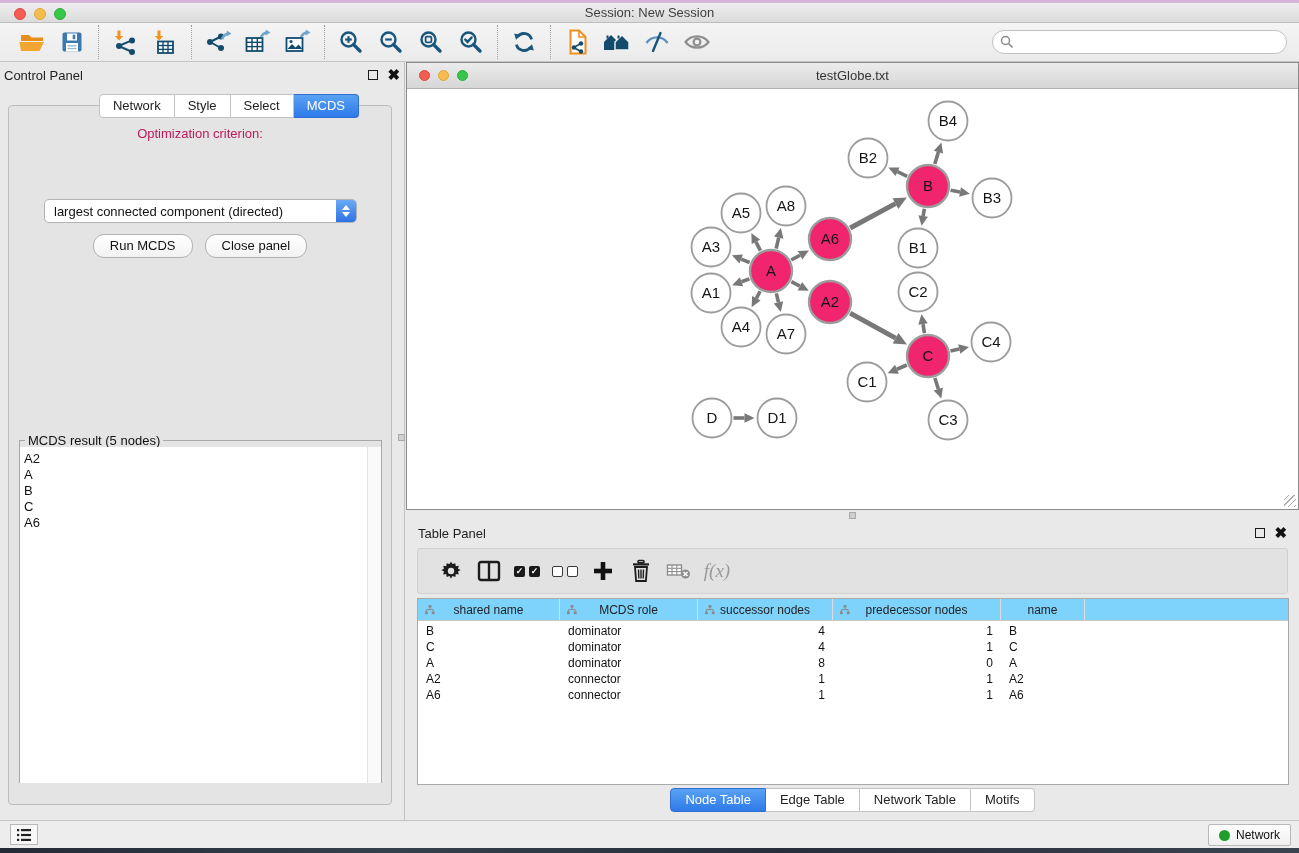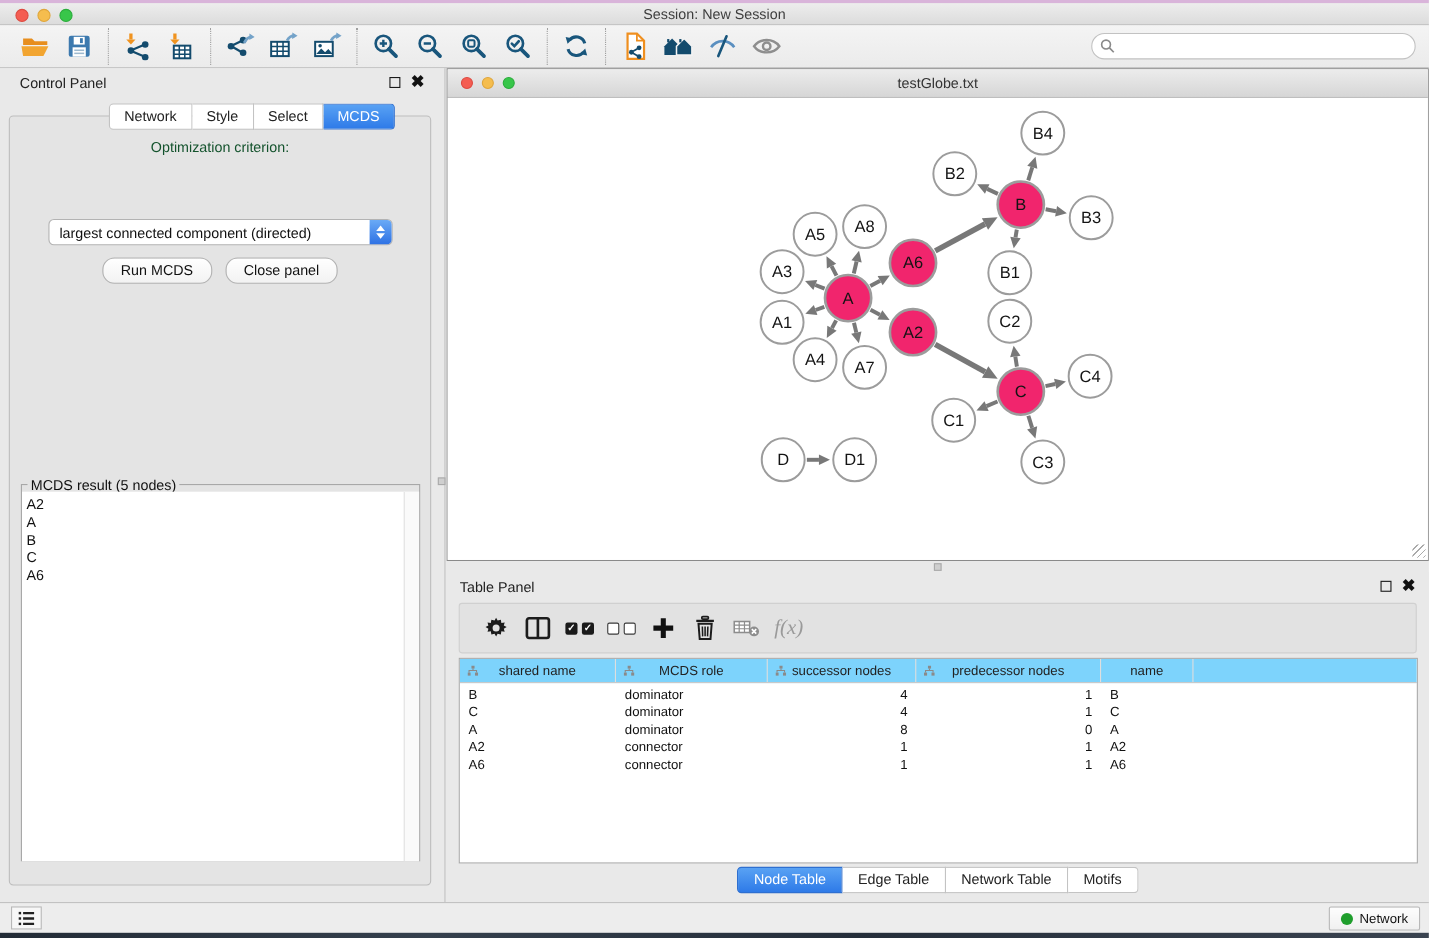--- a/index.html
+++ b/index.html
@@ -24,34 +24,34 @@
     display:flex; align-items:center; padding-left:12px; }
   .tb-icon { width:40px; height:32px; display:flex; align-items:center; justify-content:center; cursor:default; }
   .tb-sep { width:1px; height:34px; margin:0 6px; border-left:1px dotted #9f9f9f; }
   .search-wrap { position:absolute; right:12px; top:7px; width:295px; height:24px; }
   .search-wrap input { width:100%; height:100%; border:1px solid #c2c2c2; border-radius:12px;
     padding:0 10px 0 26px; font-size:13px; background:#fff; outline:none; color:#333; }
   .search-wrap svg { position:absolute; left:8px; top:5px; }
 
   
   .control-panel { position:absolute; left:0; top:62px; width:405px; height:758px; background:#e9e9e9; border-right:1px solid #c2c2c2; }
-  .panel-head { height:26px; display:flex; align-items:center; padding:0 18px; }
+  .panel-head { height:26px; display:flex; align-items:center; padding:0 4px; }
   .panel-head .ph-title { font-size:13px; color:#222; flex:1; }
   .ph-icons { display:flex; align-items:center; gap:9px; }
   .float-box { width:10px; height:10px; border:1.6px solid #1a1a1a; background:transparent; display:inline-block; }
   .close-x { font-size:15px; font-weight:bold; color:#111; line-height:10px; }
   .cp-tabs { position:absolute; left:0; top:32px; width:458px; display:flex; justify-content:center; z-index:3; }
   .tab { font-size:13px; color:#222; background:#fff; border:1px solid #c3c3c3; border-left:none;
     padding:3px 13px 4px; cursor:default; }
   .tab:first-child { border-left:1px solid #c3c3c3; border-radius:4px 0 0 4px; }
   .tab:last-child { border-radius:0 4px 4px 0; }
   .tab.active { background:linear-gradient(#59a2f4,#2e7ae8); color:#fff; border-color:#2e6fd0; }
   .cp-body { position:absolute; left:8px; top:43px; width:384px; height:700px;
     background:#e4e4e4; border:1px solid #bdbdbd; border-radius:4px; }
-  .opt-label { margin-top:20px; text-align:center; font-size:13px; color:#14532d; }
+  .opt-label { margin-top:20px; text-align:center; font-size:13px; color:#be185d; }
   .dropdown { position:absolute; left:35px; top:93px; width:313px; height:24px; background:#fff;
     border:1px solid #b3b3b3; border-radius:5px; display:flex; align-items:center; cursor:default; }
   .dropdown .dd-text { flex:1; font-size:13px; color:#111; padding-left:9px; white-space:nowrap; }
   .dd-stepper { width:20px; height:22px; border-radius:0 4px 4px 0; background:linear-gradient(#6aaaf6,#2f72e4);
     display:flex; flex-direction:column; align-items:center; justify-content:center; gap:2px; }
   .dd-up { width:0; height:0; border-left:4px solid transparent; border-right:4px solid transparent; border-bottom:5px solid #fff; }
   .dd-down { width:0; height:0; border-left:4px solid transparent; border-right:4px solid transparent; border-top:5px solid #fff; }
   .cp-buttons { position:absolute; left:0; top:128px; width:100%; display:flex; justify-content:center; gap:12px; }
   .btn { font-size:13px; color:#111; background:linear-gradient(#ffffff,#f2f2f2); border:1px solid #b3b3b3;
     border-radius:11px; padding:3px 16px 4px; cursor:default; }

